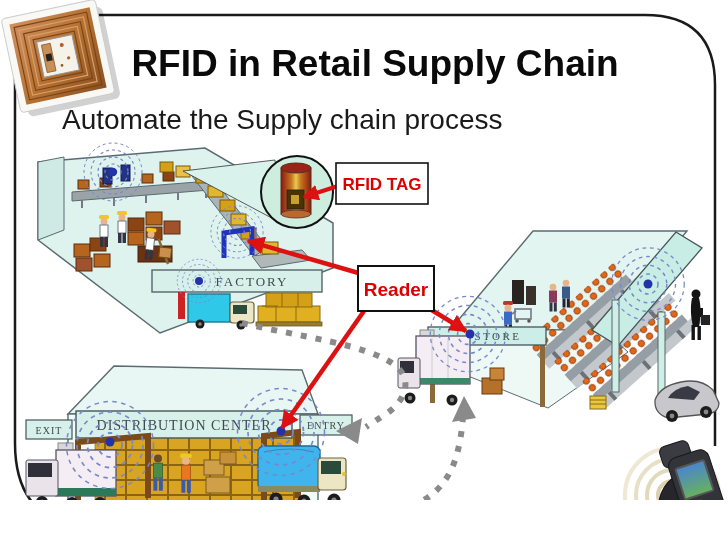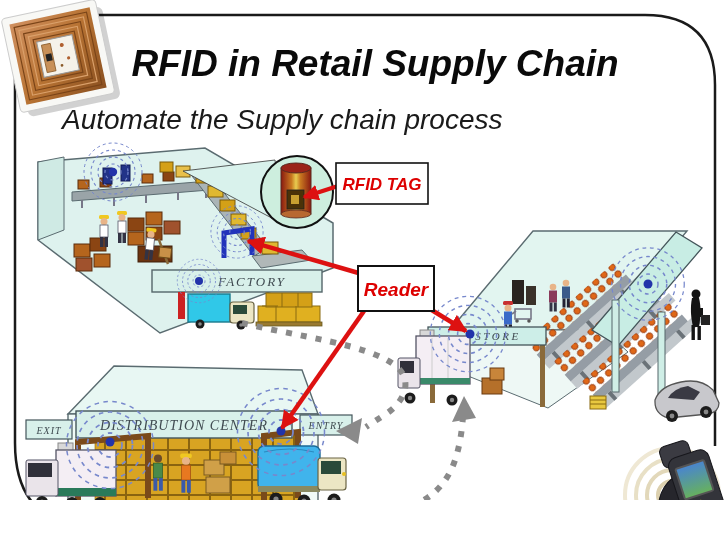--- a/index.html
+++ b/index.html
@@ -1,17 +1,17 @@
 <!DOCTYPE html>
 <html><head>
 <meta charset="utf-8">
 <style>
   html,body{margin:0;padding:0;background:#fff;}
   .slide{position:relative;width:728px;height:500px;background:#fff;overflow:hidden;
-         font-family:"Liberation Sans",sans-serif;font-style:italic;}
+         font-family:"Liberation Sans",sans-serif;}
   svg{display:block}
   text{user-select:none}
   .title-txt{font-family:"Liberation Sans",sans-serif;font-weight:bold;}
   .sub-txt{font-family:"Liberation Sans",sans-serif;}
   .sign-txt{font-family:"Liberation Serif",serif;fill:#3f4a50;}
   .callout-txt{font-family:"Liberation Sans",sans-serif;font-weight:bold;}
 </style>
 </head>
 <body>
 

